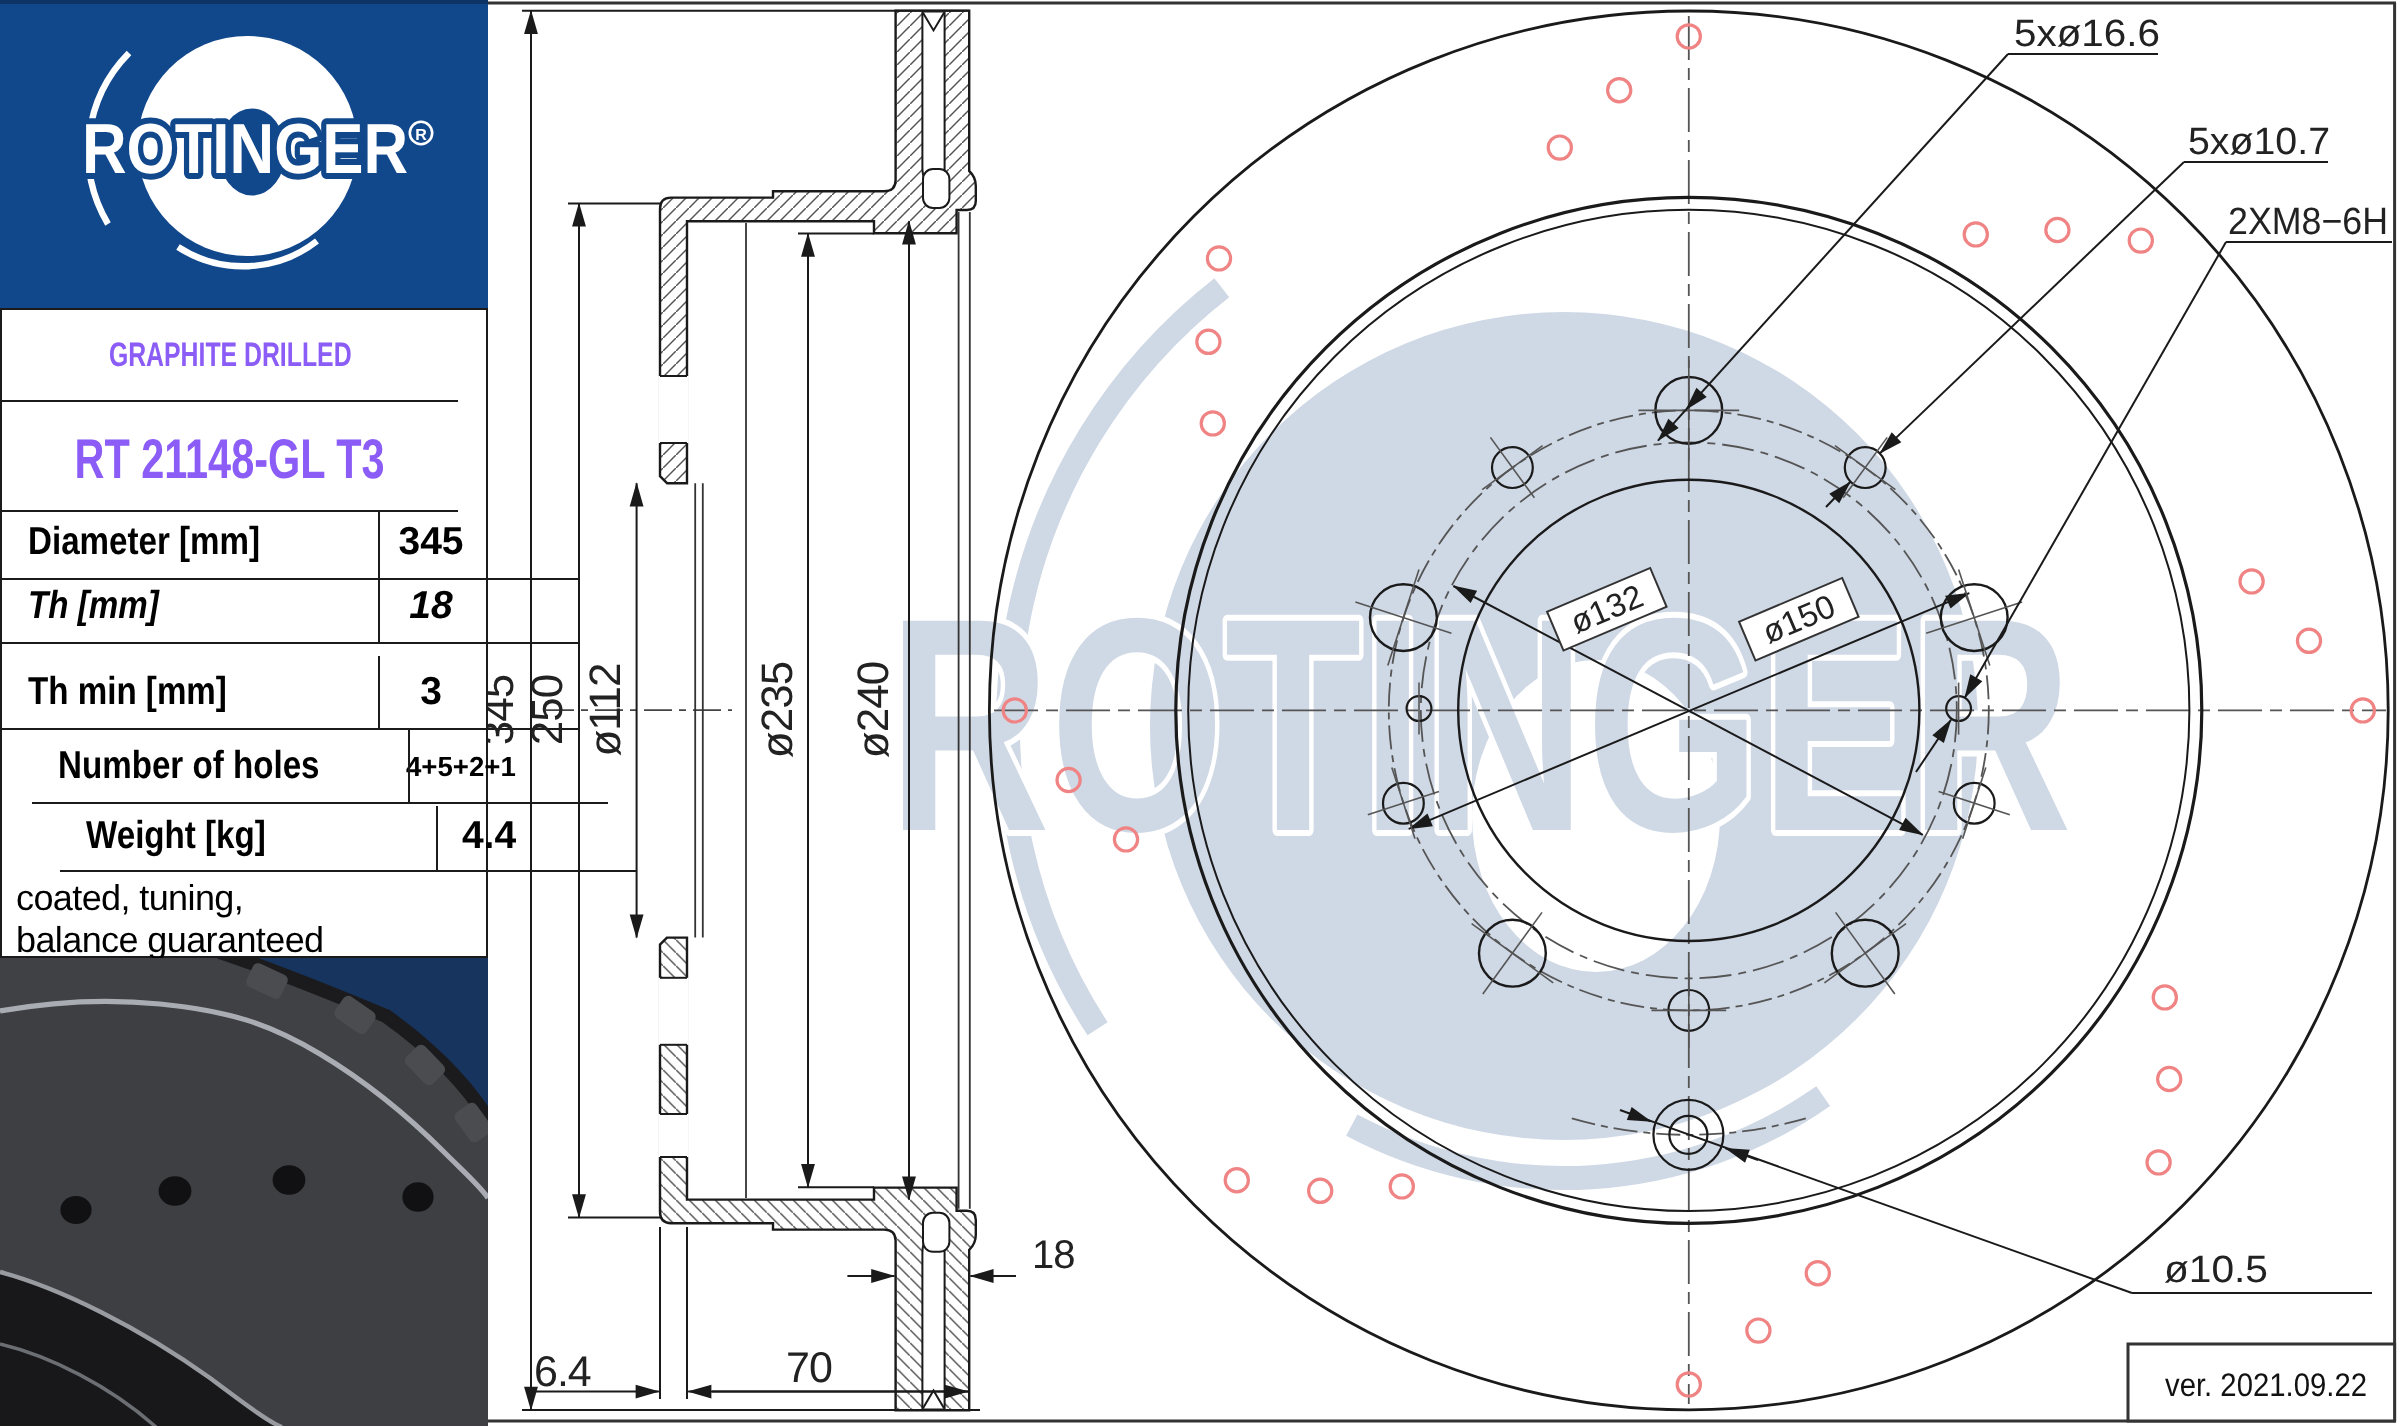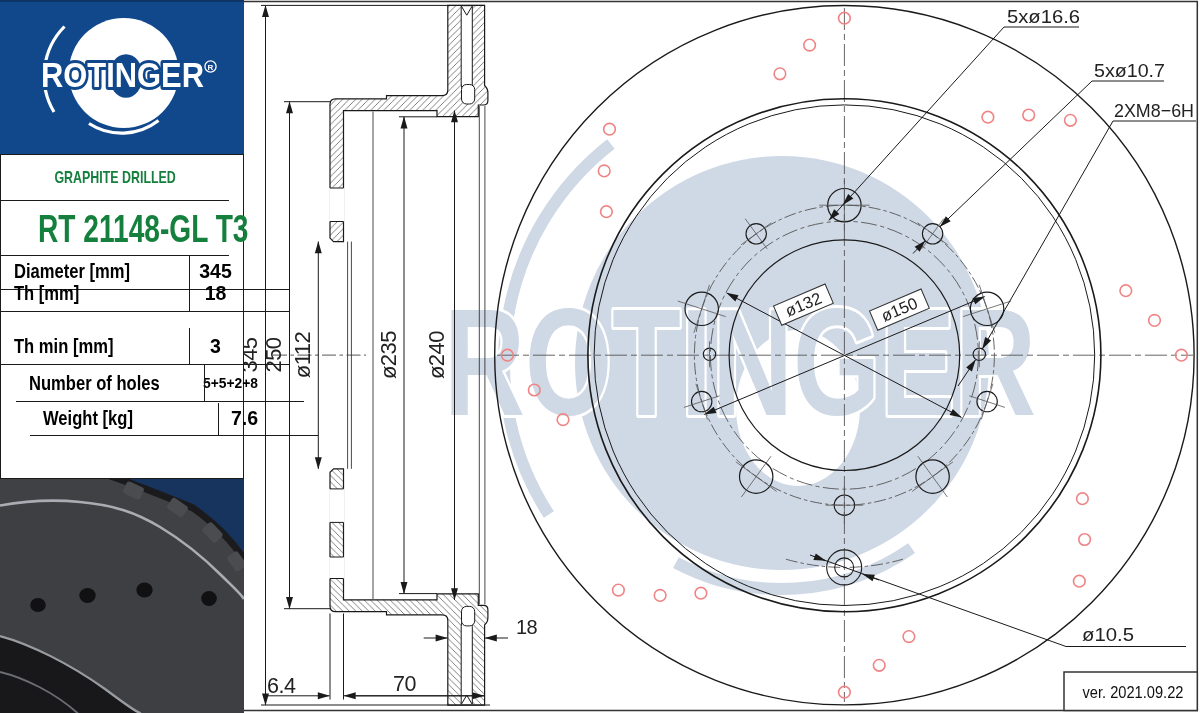--- a/index.html
+++ b/index.html
@@ -1,24 +1,24 @@
 <!DOCTYPE html>
 <html><head>
 <meta charset="utf-8">
 <style>
   html,body{margin:0;padding:0;width:1200px;height:713px;background:#fff;overflow:hidden;
     font-family:"Liberation Sans", sans-serif;}
   #page{position:relative;width:1200px;height:713px;}
   .sb{position:absolute;left:0;top:0;width:244px;height:713px;}
   .blu{position:absolute;left:0;top:0;width:244px;height:154px;background:#11488c;border-top:2px solid #0d3464;box-sizing:border-box;}
   .tblwrap{position:absolute;left:0;top:153.5px;width:244px;height:325px;border:1.6px solid #1b1b1b;box-sizing:border-box;}
-  .sec{position:absolute;left:0;width:228px;box-sizing:border-box;color:#15803d;}
+  .sec{position:absolute;left:0;width:228px;box-sizing:border-box;color:#8b5cf6;}
   .g{top:0;height:46px;border-bottom:1.6px solid #1b1b1b;text-align:center;font-weight:bold;font-size:17px;line-height:46px;}
   .g span{display:inline-block;transform:scaleX(.73);transform-origin:center;white-space:nowrap;}
-  .rt{top:46px;height:55.6px;border-bottom:1.6px solid #1b1b1b;text-align:center;font-weight:bold;font-size:38px;line-height:57px;}
+  .rt{top:46px;height:55.6px;border-bottom:1.6px solid #1b1b1b;text-align:center;font-weight:bold;font-size:28px;line-height:57px;}
   .rt span{display:inline-block;transform:scaleX(.74);transform-origin:center;white-space:nowrap;}
   .row{position:absolute;left:0;width:288px;box-sizing:border-box;border-bottom:1.6px solid #1b1b1b;}
   .lab{position:absolute;left:13px;top:0;font-weight:bold;font-size:19.5px;transform:scaleX(.85);transform-origin:left center;white-space:nowrap;}
   .val{position:absolute;left:188px;width:53px;text-align:center;font-weight:bold;font-size:19.5px;box-sizing:border-box;}
   .vline{position:absolute;left:188px;top:0;width:0;border-left:1.6px solid #1b1b1b;}
   .note{position:absolute;left:0;top:434px;width:244px;height:44px;font-size:18px;letter-spacing:-.3px;line-height:21px;padding:5px 0 0 8px;box-sizing:border-box;}
   .photo{position:absolute;left:0;top:478.5px;width:244px;height:234.5px;}
   #draw{position:absolute;left:244px;top:0;width:956px;height:713px;}
 </style>
 </head>
@@ -46,45 +46,46 @@
     <div class="sec g"><span>GRAPHITE DRILLED</span></div>
 
     <div class="sec rt"><span>RT 21148-GL T3</span></div>
 
     <div class="row" style="top:101.6px;height:34.3px;">
           <span class="lab" style="top:4px;">Diameter [mm]</span>
           <span class="val" style="top:4px;">345</span>
           <span class="vline" style="height:34.3px;"></span>
         </div>
 
-    <div class="row" style="top:120px;height:37.4px;">
+    <div class="row" style="top:130px;height:37.4px;font-style:italic;">
           <span class="lab" style="top:7px;">Th [mm]</span>
           <span class="val" style="top:7px;">18</span>
           <span class="vline" style="height:37.4px;"></span>
         </div>
 
     <div class="row" style="top:173.3px;height:37.4px;padding-left:12px;">
           <span class="lab" style="top:7px;">Th min [mm]</span>
           <span class="val" style="top:7px;">3</span>
           <span class="vline" style="height:37.4px;"></span>
         </div>
 
     <div class="row" style="top:210.7px;height:37.3px;margin-left:15px;">
           <span class="lab" style="top:7px;">Number of holes</span>
-          <span class="val" style="top:11px;font-size:13.8px;left:187px;width:53px;">5+5+2+8</span>
+          <span class="val" style="top:11px;font-size:13.8px;left:187px;width:53px;">4+5+2+1</span>
           <span class="vline" style="height:37.3px;"></span>
         </div>
 
     <div class="row" style="top:248px;height:33.8px;margin-left:29px;">
           <span class="lab" style="top:4px;">Weight [kg]</span>
-          <span class="val" style="top:4px;">7.6</span>
+          <span class="val" style="top:4px;">4.4</span>
           <span class="vline" style="height:33.8px;"></span>
         </div>
   </div>
 
+  <div class="note">coated, tuning,<br>balance guaranteed</div>
 
   <div class="photo">
   <svg width="244" height="234.5" viewBox="0 0 244 234.5">
 
     <rect x="0" y="0" width="244" height="234.5" fill="#16345e"></rect>
 
     <path d="M0,26.5 C25,22 50,20 80,23 C115,26.5 135,33 160,48 C185,63 205,80 222,97 C232,107 240,114 244,120 L244,234.5 L0,234.5 Z" fill="#3e3f42"></path>
 
     <path d="M111,-1 C140,9 170,21.5 193,31 C214,46 231,63 244,84 L244,120 C240,114 232,107 222,97 C205,80 185,63 160,48 C135,33 115,26.5 80,23 C50,20 25,22 0,26.5 L0,-1 Z" fill="#404144"></path>
 

